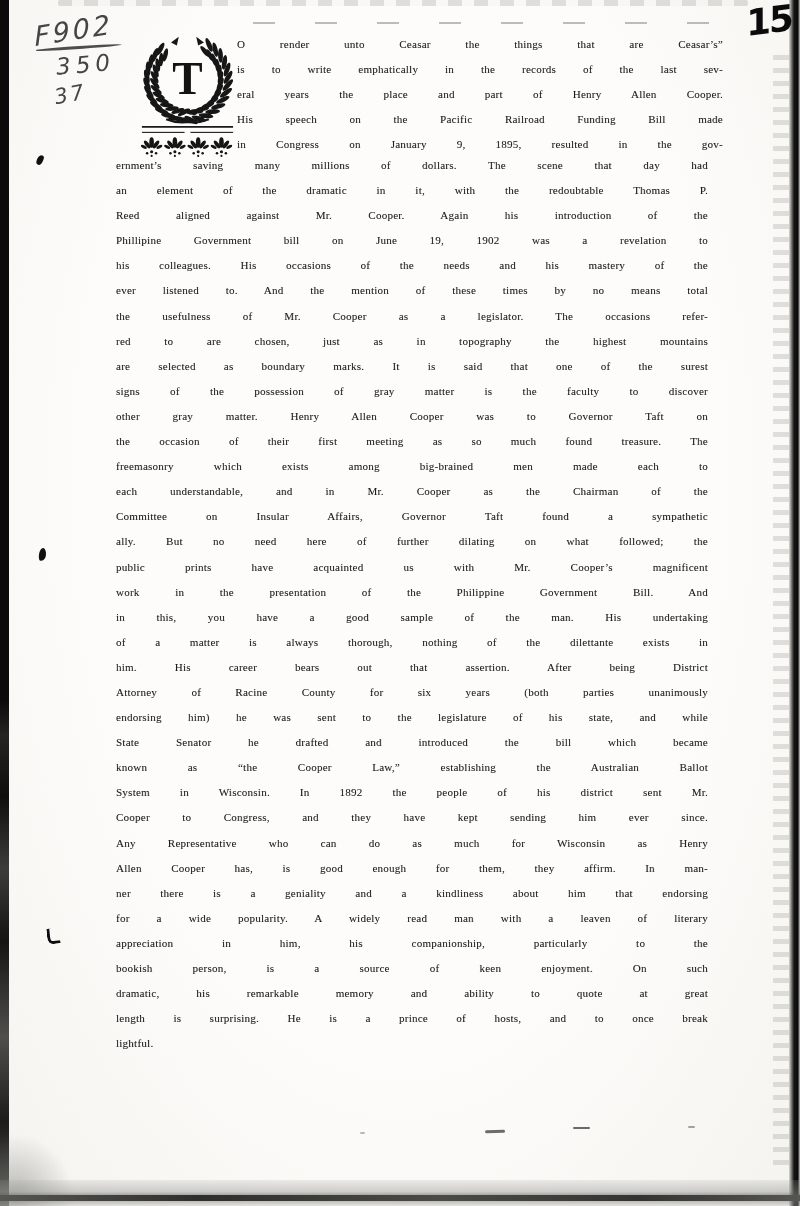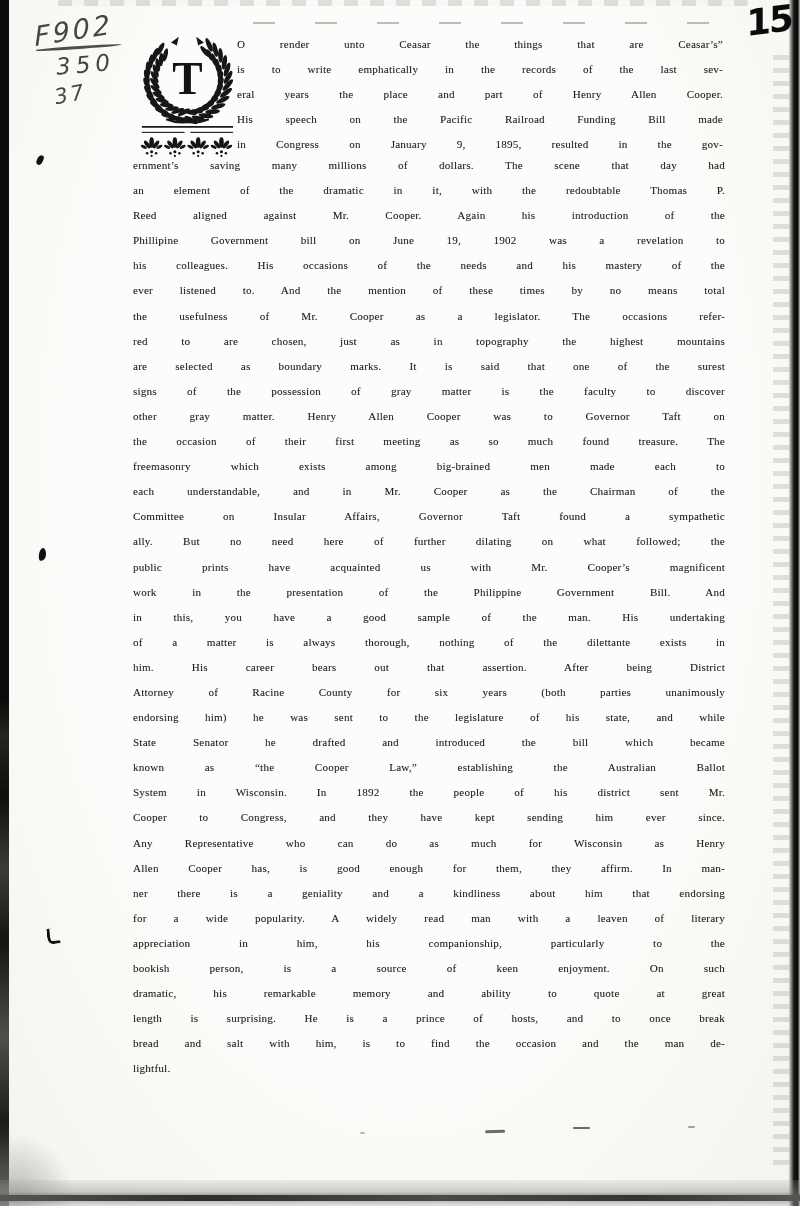--- a/index.html
+++ b/index.html
@@ -66,21 +66,21 @@
   .ornament { position: absolute; left: 139px; top: 26px; width: 97px; height: 136px; }
 
   
   .text-line {
     text-align: justify; text-align-last: justify; text-justify: inter-word;
     font-size: 11px; line-height: 25.1px; color: #1d1d1d;
     letter-spacing: 0.25px;
     text-shadow: 0.3px 0.3px 0 rgba(25,25,25,0.28);
   }
   .opening-block { position: absolute; left: 237px; top: 32px; width: 486px; }
-  .body-block { position: absolute; left: 133px; top: 153px; width: 592px; }
+  .body-block { position: absolute; left: 116px; top: 153px; width: 592px; }
   .body-block .text-line:last-child { text-align-last: left; }
 
   
   .ink-mark { position: absolute; background: #101010; }
   .ink1 { left: 37px; top: 155px; width: 6px; height: 10px; border-radius: 60% 40% 50% 50%; transform: rotate(24deg); }
   .ink2 { left: 39px; top: 548px; width: 7px; height: 13px; border-radius: 50% 50% 70% 30% / 55% 55% 45% 45%; transform: rotate(7deg); }
   .ink3 { left: 47px; top: 928px; width: 10px; height: 13px; background: transparent;
           border-left: 3.5px solid #0d0d0d; border-bottom: 3px solid #0d0d0d; border-radius: 0 0 0 45%; transform: rotate(-6deg); }
   .smudge { position: absolute; background: rgba(45,45,43,0.7); border-radius: 2px; }
   .smudge1 { left: 485px; top: 1130px; width: 20px; height: 2.5px; transform: rotate(-2deg); }
@@ -236,21 +236,20 @@
       <div class="text-line">System in Wisconsin. In 1892 the people of his district sent Mr.</div>
       <div class="text-line">Cooper to Congress, and they have kept sending him ever since.</div>
       <div class="text-line">Any Representative who can do as much for Wisconsin as Henry</div>
       <div class="text-line">Allen Cooper has, is good enough for them, they affirm. In man-</div>
       <div class="text-line">ner there is a geniality and a kindliness about him that endorsing</div>
       <div class="text-line">for a wide popularity. A widely read man with a leaven of literary</div>
       <div class="text-line">appreciation in him, his companionship, particularly to the</div>
       <div class="text-line">bookish person, is a source of keen enjoyment. On such</div>
       <div class="text-line">dramatic, his remarkable memory and ability to quote at great</div>
       <div class="text-line">length is surprising. He is a prince of hosts, and to once break</div>
-      <div class="text-line">bread and salt with him, is to find the occasion and the man de-</div>
       <div class="text-line">lightful.</div>
     </div>
 
   <div class="ink-mark ink1"></div>
   <div class="ink-mark ink2"></div>
   <div class="ink-mark ink3"></div>
 
   <div class="smudge smudge1"></div>
   <div class="smudge smudge2"></div>
   <div class="smudge smudge3"></div>

